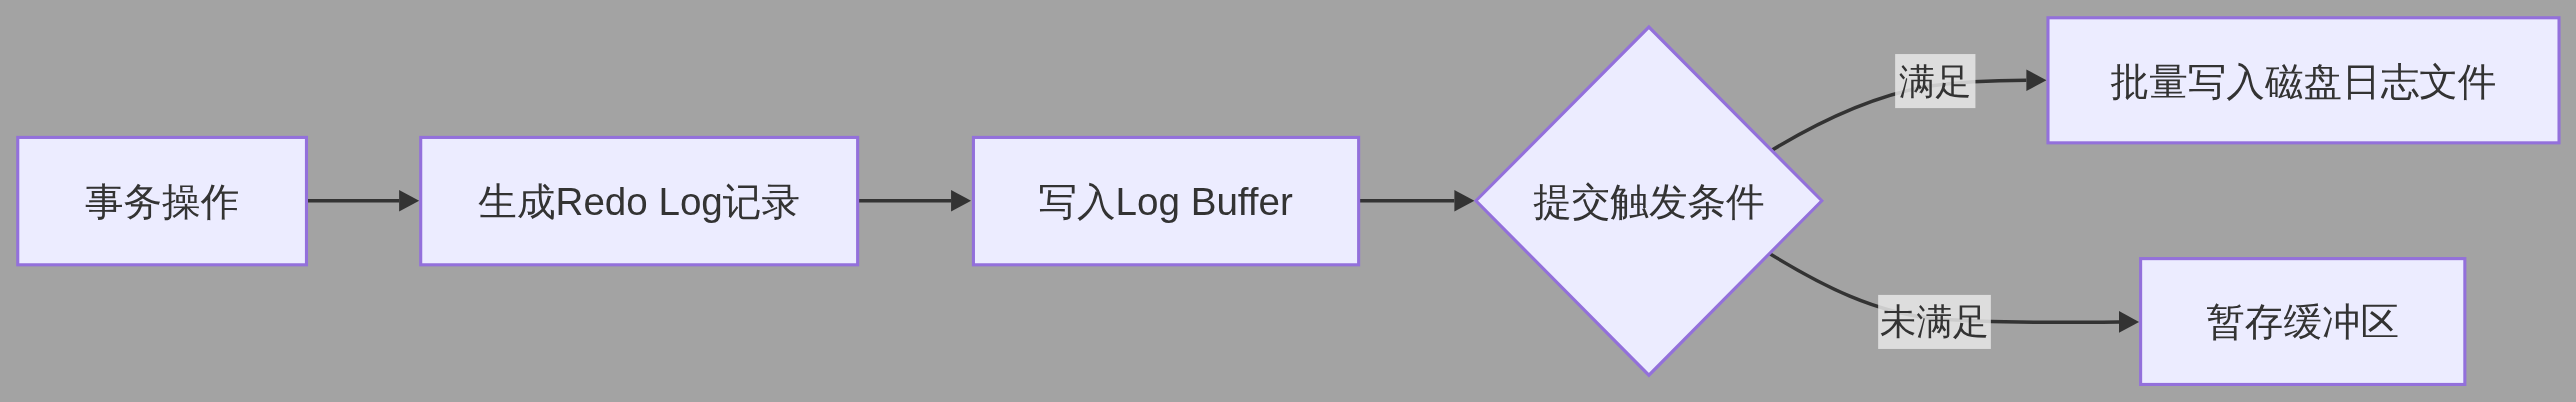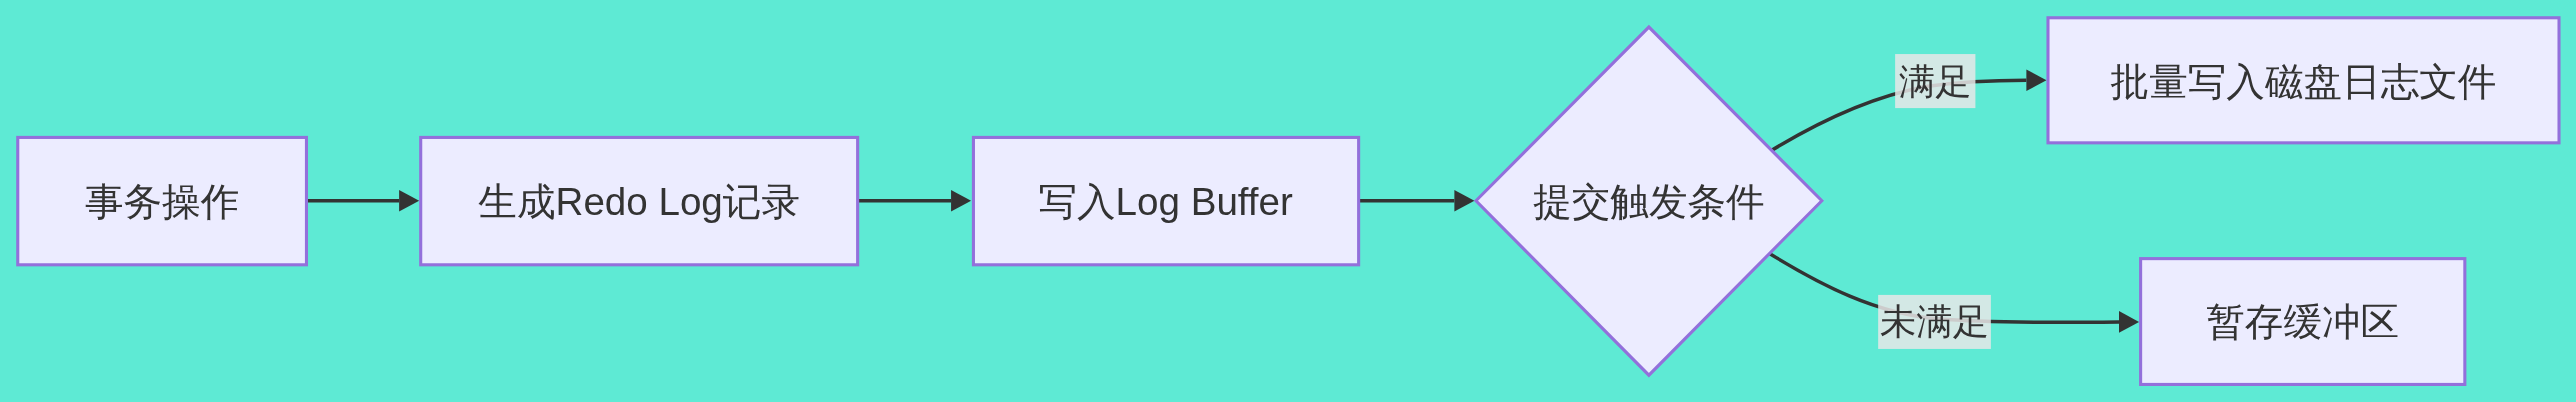--- a/index.html
+++ b/index.html
@@ -4,21 +4,21 @@
 <style>
   html, body {
     margin: 0;
     padding: 0;
     background: #ffffff;
   }
   .canvas {
     width: 2576px;
     height: 403px;
     position: relative;
-    background: #5eead4;
+    background: #a3a3a3;
     overflow: hidden;
   }
   svg { display: block; }
   .node-shape {
     fill: #ECECFF;
     stroke: #9370DB;
     stroke-width: 4px;
   }
   .edge-path {
     fill: none;

